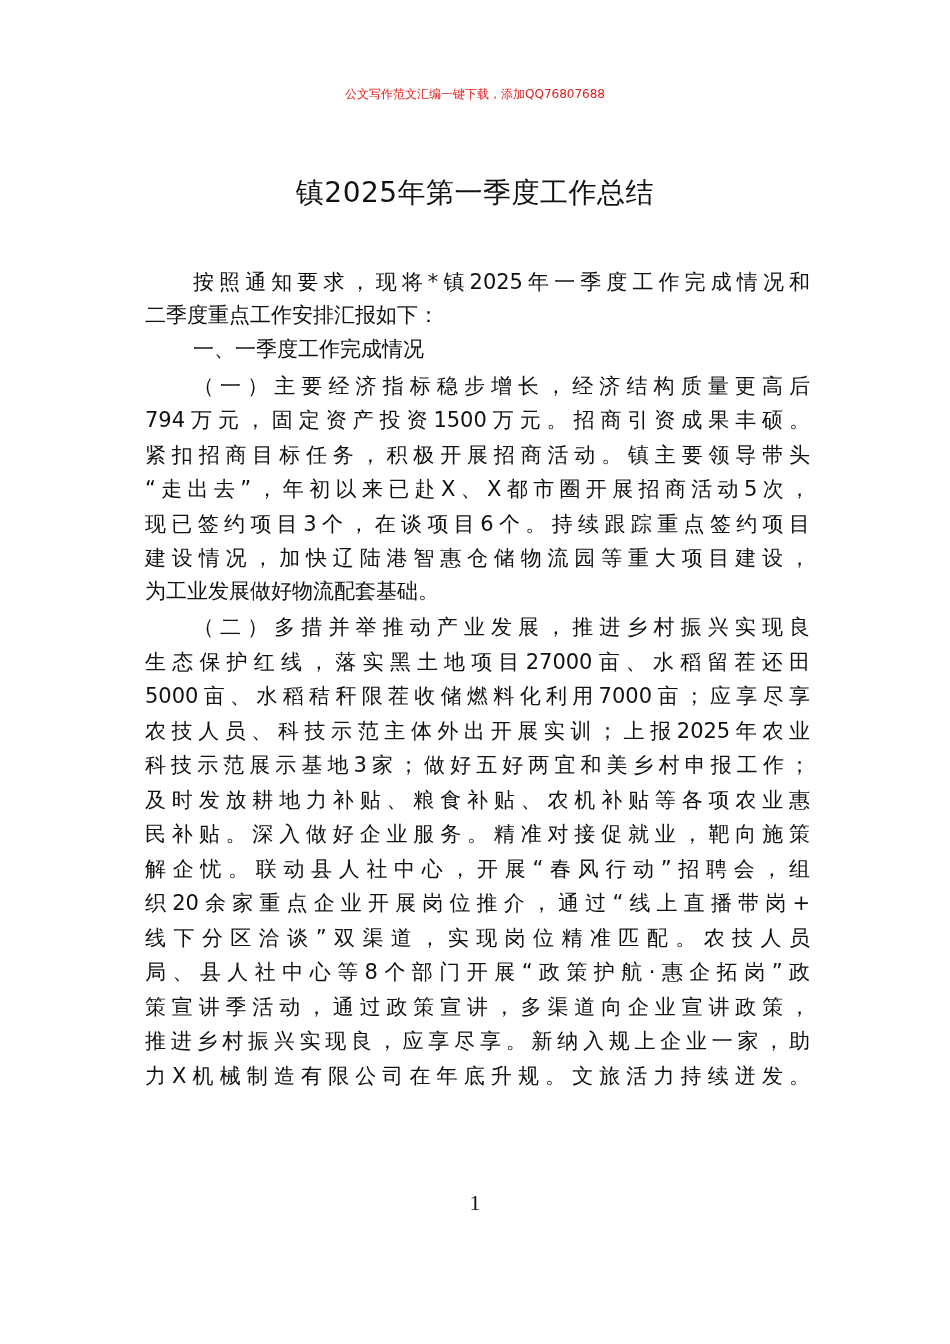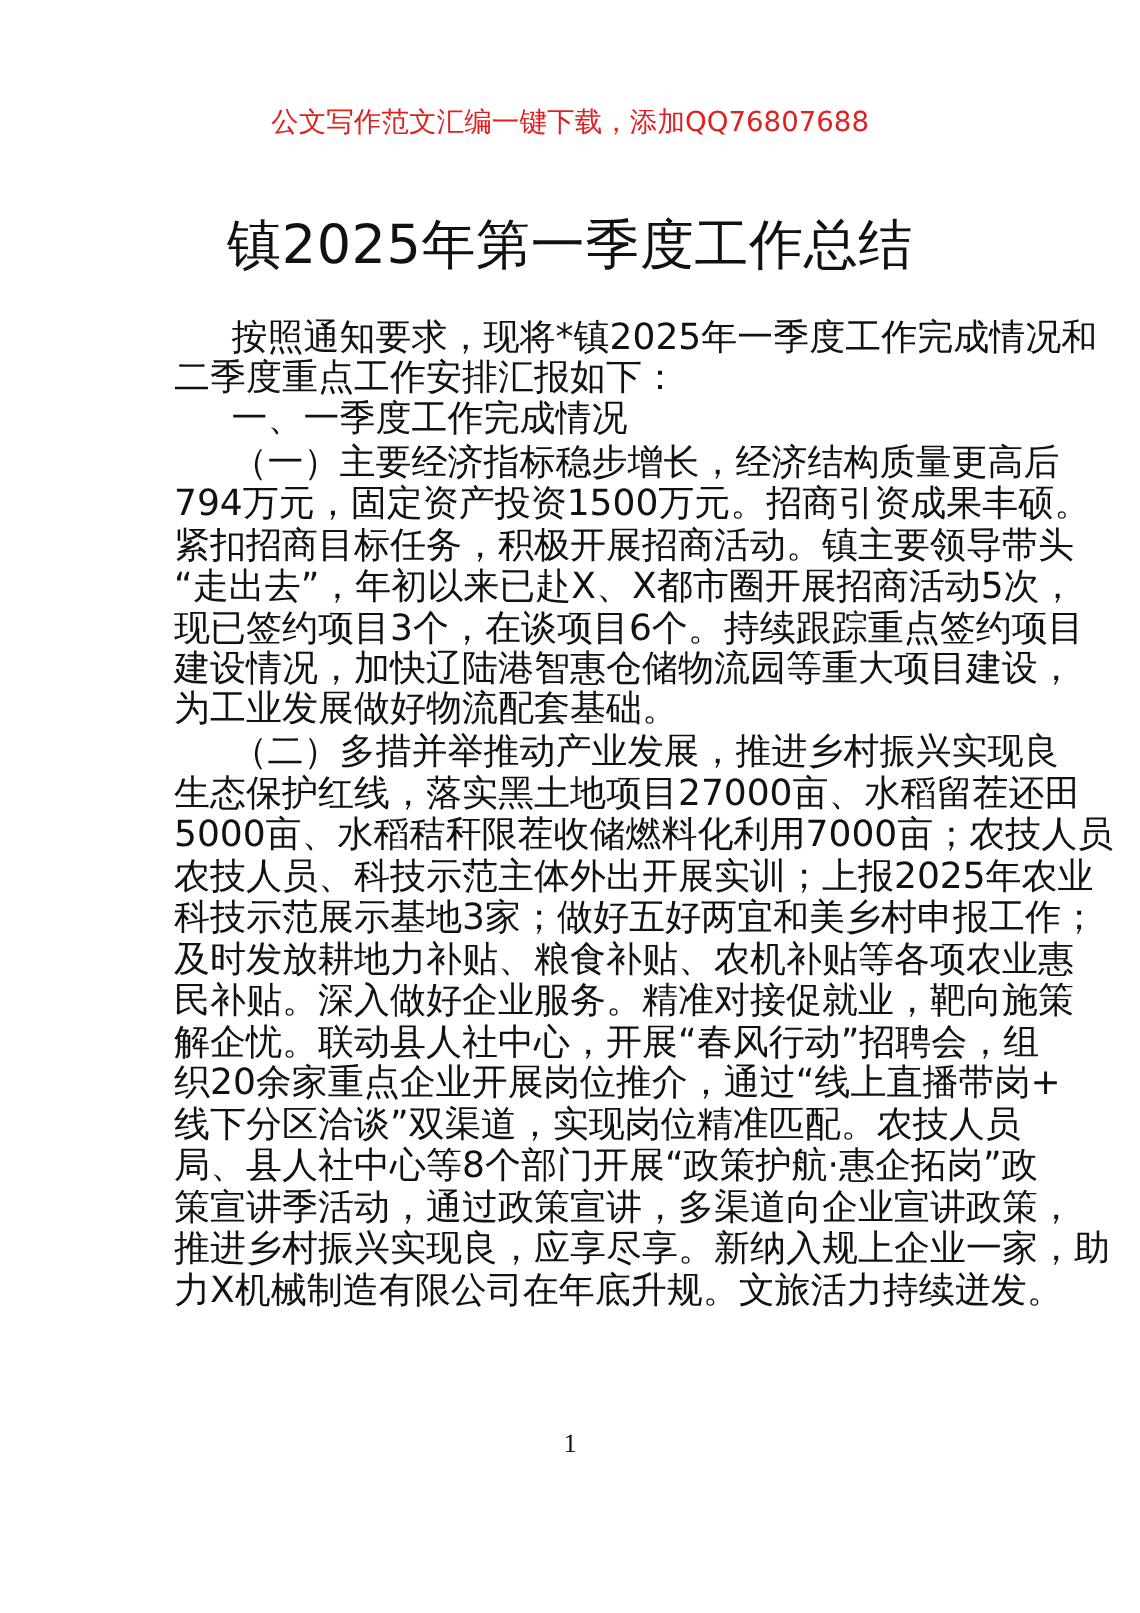--- a/index.html
+++ b/index.html
@@ -1,24 +1,24 @@
 <!DOCTYPE html>
 <html><head>
 <meta charset="utf-8">
 <style>
   html, body { margin:0; padding:0; background:#ffffff; }
   body { width:950px; height:1344px; position:relative; overflow:hidden;
          font-family:"DejaVu Serif","Liberation Serif",serif; color:#111; }
   .watermark { position:absolute; top:86px; left:0; width:950px; text-align:center;
-               font-family:"DejaVu Sans","Liberation Sans",sans-serif; font-size:23px;
+               font-family:"DejaVu Sans","Liberation Sans",sans-serif; font-size:12px;
                color:#e02020; letter-spacing:0px; }
   .title { position:absolute; top:174px; left:0; width:950px; text-align:center;
-           font-size:45px; color:#111; font-family:"DejaVu Sans","Liberation Sans",sans-serif; letter-spacing:0.5px; }
+           font-size:28px; color:#111; font-family:"DejaVu Sans","Liberation Sans",sans-serif; letter-spacing:0.5px; }
   .body-text { position:absolute; top:265px; left:145px; width:665px; }
-  .line { height:34.5px; line-height:34.5px; font-size:30px; white-space:nowrap;
+  .line { height:34.5px; line-height:34.5px; font-size:21px; white-space:nowrap;
           font-family:"DejaVu Sans","Liberation Sans",sans-serif; text-align:justify;
           text-align-last:justify; overflow:visible; }
   .line.indent { padding-left:48px; }
   .line.last { text-align-last:left;font-family:Liberation Mono, monospace; }
   .page-number { position:absolute; top:1190px; left:0; width:950px; text-align:center;
                  font-size:22px; font-family:"Liberation Serif","DejaVu Serif",serif; }
 </style>
 </head>
 <body>
 
@@ -32,21 +32,21 @@
   <div class="line indent last">一、一季度工作完成情况</div>
   <div class="line indent">（一）主要经济指标稳步增长，经济结构质量更高后</div>
   <div class="line">794万元，固定资产投资1500万元。招商引资成果丰硕。</div>
   <div class="line">紧扣招商目标任务，积极开展招商活动。镇主要领导带头</div>
   <div class="line">“走出去”，年初以来已赴X、X都市圈开展招商活动5次，</div>
   <div class="line">现已签约项目3个，在谈项目6个。持续跟踪重点签约项目</div>
   <div class="line">建设情况，加快辽陆港智惠仓储物流园等重大项目建设，</div>
   <div class="line last">为工业发展做好物流配套基础。</div>
   <div class="line indent">（二）多措并举推动产业发展，推进乡村振兴实现良</div>
   <div class="line">生态保护红线，落实黑土地项目27000亩、水稻留茬还田</div>
-  <div class="line">5000亩、水稻秸秆限茬收储燃料化利用7000亩；农技人员</div>
+  <div class="line">5000亩、水稻秸秆限茬收储燃料化利用7000亩；应享尽享</div>
   <div class="line">农技人员、科技示范主体外出开展实训；上报2025年农业</div>
   <div class="line">科技示范展示基地3家；做好五好两宜和美乡村申报工作；</div>
   <div class="line">及时发放耕地力补贴、粮食补贴、农机补贴等各项农业惠</div>
   <div class="line">民补贴。深入做好企业服务。精准对接促就业，靶向施策</div>
   <div class="line">解企忧。联动县人社中心，开展“春风行动”招聘会，组</div>
   <div class="line">织20余家重点企业开展岗位推介，通过“线上直播带岗+</div>
   <div class="line">线下分区洽谈”双渠道，实现岗位精准匹配。农技人员</div>
   <div class="line">局、县人社中心等8个部门开展“政策护航·惠企拓岗”政</div>
   <div class="line">策宣讲季活动，通过政策宣讲，多渠道向企业宣讲政策，</div>
   <div class="line">推进乡村振兴实现良，应享尽享。新纳入规上企业一家，助</div>

